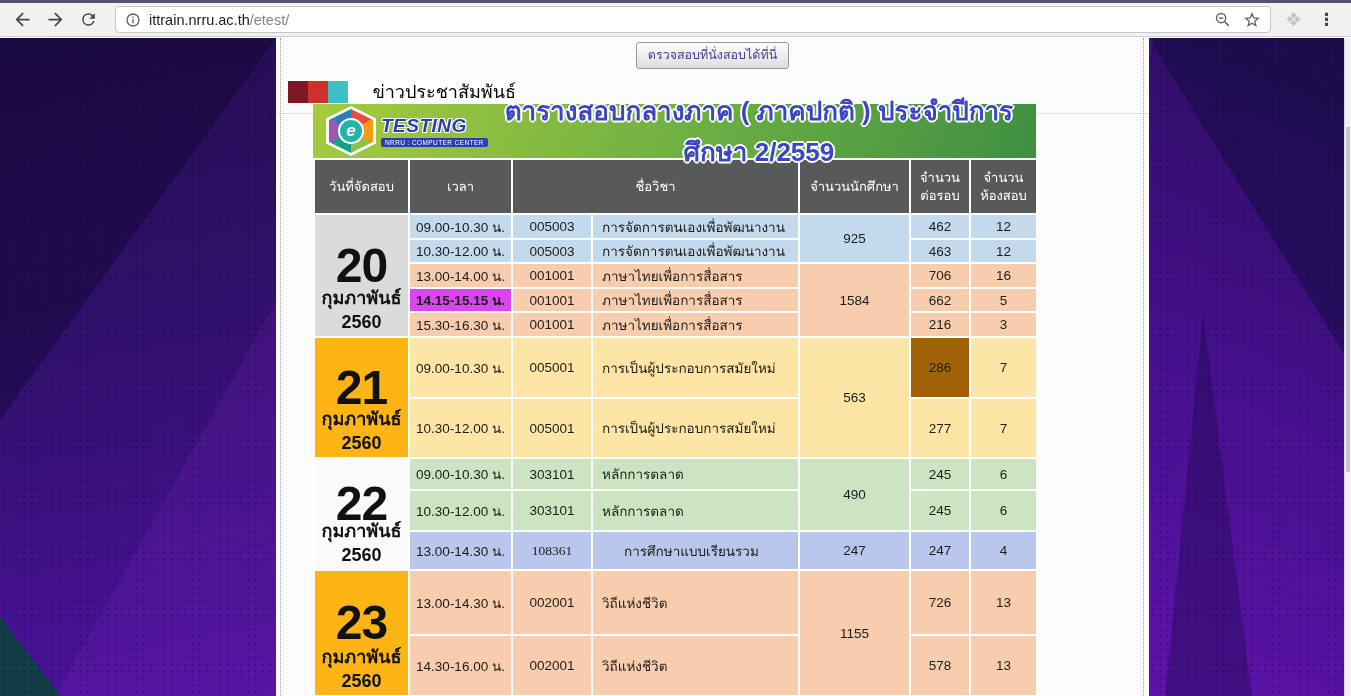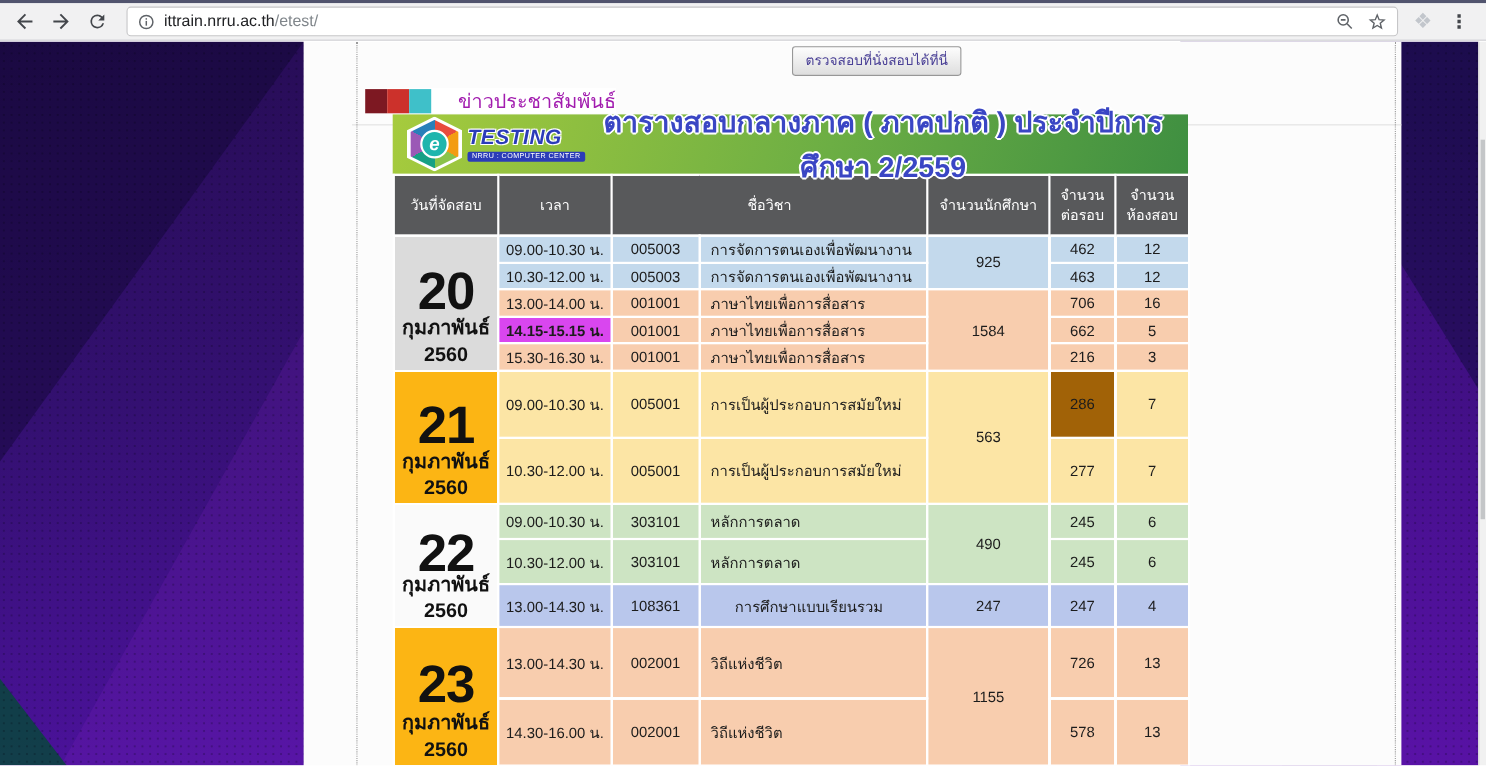--- a/index.html
+++ b/index.html
@@ -30,30 +30,30 @@
   .f-l3 { background:rgba(8,70,60,.85); clip-path:polygon(0 88%,22% 100%,0 100%); }
   .f-r1 { background:rgba(12,10,55,.45); clip-path:polygon(28% 0,100% 0,100% 48%); }
   .f-r2 { background:rgba(170,50,220,.14); clip-path:polygon(0 0,30% 0,0 52%); }
   .f-r3 { background:rgba(18,10,60,.32); clip-path:polygon(34% 100%,48% 42%,66% 100%); }
 
   
   .scrollbar { position:absolute; top:0; bottom:0; left:1344px; width:7px; background:#f1f1f1; border-left:1px solid #dcdcdc; }
   .scroll-thumb { position:absolute; left:1px; right:1px; top:89px; height:345px; background:#c4c6c8; }
 
   
-  .content { position:absolute; top:0; bottom:0; left:276px; width:954px; background:#fcfcfc;margin-left:44px; }
+  .content { position:absolute; top:0; bottom:0; left:276px; width:873px; background:#fcfcfc; }
   .content::before, .content::after { content:""; position:absolute; top:0; bottom:0; width:0; border-left:1px dotted #9a9a9a; }
   .content::before { left:4px; } .content::after { right:5px; }
 
   .seat-btn-row { padding-top:4px; text-align:center; }
   .seat-btn { font-family:inherit; font-size:12.5px; color:#4a4096; background:linear-gradient(#fdfdfd,#dedede); border:1px solid #979797; border-radius:3px; padding:2px 11px 3px; cursor:pointer; }
 
   .news-bar { display:flex; align-items:center; margin:11px 0 0 12px; background:#fff; width:228px; height:23px; }
   .news-sq { width:26px; height:22px; }
-  .news-title { font-size:18px; color:#a21caf; margin-left:24px; white-space:nowrap; }
+  .news-title { font-size:18px; color:#000000; margin-left:24px; white-space:nowrap; }
   .content-hr { border:none; border-top:1px solid #e2e2e2; margin-top:10px; }
 
   
   .sched { position:absolute; left:37px; top:66px; width:723px; }
   .sched-head { height:54px; background:linear-gradient(105deg,#a6cb3d 0%,#6cae44 55%,#3f8f41 100%); display:flex; align-items:center; }
   .logo { display:flex; align-items:center; margin-left:13px; }
   .hexwrap { position:relative; width:50px; height:50px; display:flex; align-items:center; justify-content:center; }
   .hex-outer { position:absolute; inset:0; background:#fff; clip-path:polygon(50% 0,100% 25%,100% 75%,50% 100%,0 75%,0 25%); }
   .hex-inner { position:absolute; inset:3px; clip-path:polygon(50% 0,100% 25%,100% 75%,50% 100%,0 75%,0 25%);
                background:conic-gradient(#e84c3d 0 60deg,#f39c12 60deg 120deg,#8bc34a 120deg 180deg,#16a085 180deg 240deg,#9b59b6 240deg 300deg,#2980b9 300deg 360deg); }
@@ -260,21 +260,21 @@
               </tr>
               <tr style="height: 41px;">
                 <td class="c-time" style="background: rgb(205, 228, 195);">10.30-12.00 น.</td>
                 <td class="c-code" style="background: rgb(205, 228, 195);">303101</td>
                 <td class="c-subj" style="background: rgb(205, 228, 195);">หลักการตลาด</td>
                 <td class="c-round" style="background: rgb(205, 228, 195);">245</td>
                 <td class="c-rooms" style="background: rgb(205, 228, 195);">6</td>
               </tr>
               <tr style="height: 39px;">
                 <td class="c-time" style="background: rgb(185, 199, 236);">13.00-14.30 น.</td>
-                <td class="c-code" style="background: rgb(185, 199, 236);">108361</td>
+                <td class="c-code" style="background: rgb(185, 199, 236); font-family: Liberation Serif, serif;">108361</td>
                 <td class="c-subj" style="background: rgb(185, 199, 236); padding-left: 31px;">การศึกษาแบบเรียนรวม</td>
                 <td class="c-stud" rowspan="1" style="background: rgb(185, 199, 236);">247</td>
                 <td class="c-round" style="background: rgb(185, 199, 236);">247</td>
                 <td class="c-rooms" style="background: rgb(185, 199, 236);">4</td>
               </tr>
               <tr style="height: 65px;">
                 <td class="c-date" rowspan="2" style="background: rgb(252, 181, 20);">
                   <div class="day">23</div>
                   <div class="month">กุมภาพันธ์ 2560</div>
                 </td>

